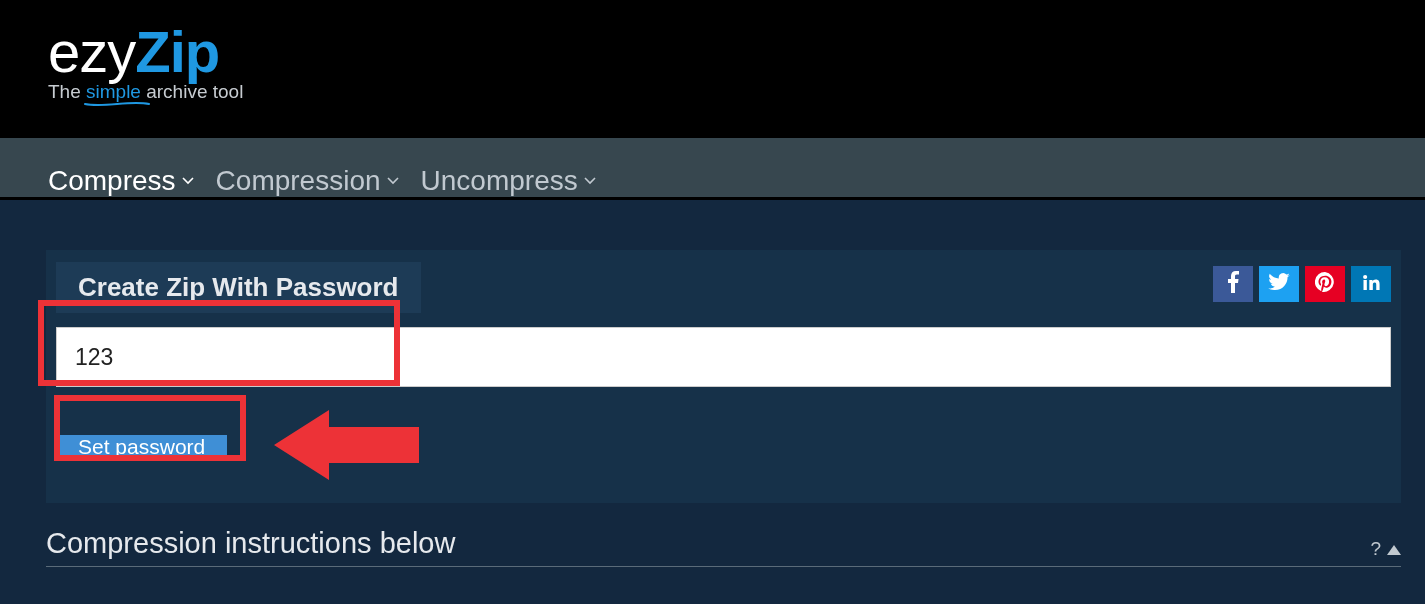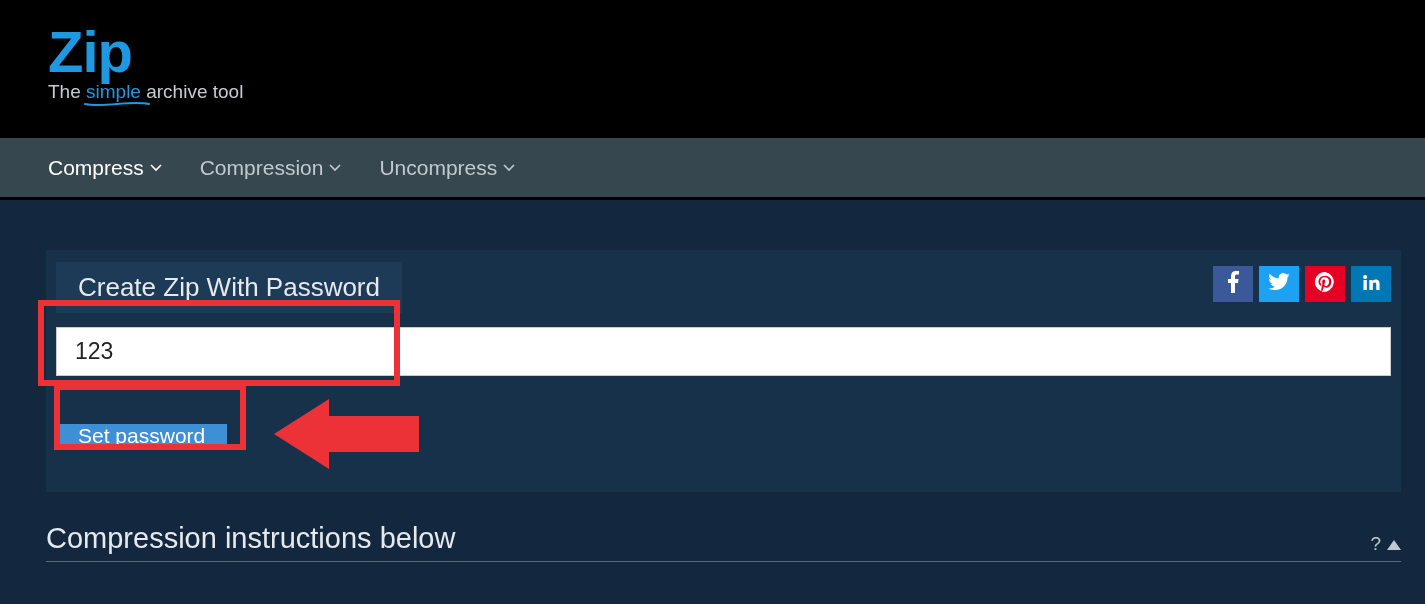--- a/index.html
+++ b/index.html
@@ -4,51 +4,52 @@
 <style>
   * { box-sizing: border-box; margin: 0; padding: 0; }
   html, body { width: 1425px; height: 604px; background: #13283f; font-family: "Segoe UI", Arial, sans-serif; color: #d7dde4; overflow: hidden; }
   .header-black { background: #000; height: 138px; padding-left: 48px; padding-top: 18px; }
   .logo { display: flex; align-items: baseline; }
   .logo-ezy { color: #fff; font-size: 58px; font-weight: 400; letter-spacing: -1px; }
   .logo-zip { color: #1f98e2; font-size: 58px; font-weight: 700; letter-spacing: -1px; }
   .tagline { color: #c7ccd1; font-size: 19px; margin-top: -4px; }
   .tagline .simple { color: #1f98e2; position: relative; margin-top: 32px; }
   .tagline .simple svg.underline { position: absolute; left: -2px; bottom: -6px; width: 66px; height: 8px; }
-  .navbar { background: #37474f; height: 62px; display: flex; align-items: center; padding-left: 48px; gap: 38px; font-size: 21px; border-bottom: 3px solid #000; }
+  .navbar { background: #37474f; height: 62px; display: flex; align-items: flex-end; padding-left: 48px; gap: 22px; font-size: 28px; border-bottom: 3px solid #000; }
   .nav-item { display: flex; align-items: center; gap: 6px; cursor: pointer; color: #c1c9d0; }
   .nav-item.active { color: #fff; }
   .caret { display: inline-block; }
   .caret svg { display: block; }
   .content { padding: 50px 24px 0 46px; }
   .card { background: #163149; padding: 0 0 14px 0; position: relative; }
   .card-head { display: flex; justify-content: space-between; align-items: flex-start; padding: 12px 10px 0 0; }
-  .card-title { background: #1d3b56; padding: 10px 22px; font-size: 26px; color: #e6e9ed; font-weight: 400; margin-left: 10px; }
+  .card-title { background: #1d3b56; padding: 10px 22px; font-size: 26px; color: #e6e9ed; font-weight: 700; margin-left: 10px; }
   .socials { display: flex; gap: 6px; padding-top: 4px; }
   .social { width: 40px; height: 36px; display: flex; align-items: center; justify-content: center; cursor: pointer; }
   .fb { background: #3b5998; }
   .tw { background: #1da1f2; }
   .pin { background: #e60023; }
   .li { background: #0077b5; }
   .input-wrap { margin: 14px 10px 0 10px; position: relative; }
-  .pw-input { width: 100%; height: 49px; font-size: 23px; padding: 0 18px; border: 1px solid #ccc; background: #fff; color: #222; }
+  .pw-input { width: 100%; height: 60px; font-size: 23px; padding: 0 18px; border: 1px solid #ccc; background: #fff; color: #222; }
   .highlight-input { position: absolute; border: 6px solid #ed3237; pointer-events: none; background: transparent; }
   .btn-row { margin: 18px 0 0 10px; display: flex; align-items: center; position: relative; }
   .btn { background: #3f8fd6; color: #fff; font-size: 21px; padding: 0 22px; border: none; cursor: pointer; }
   .highlight-btn { position: absolute; border: 6px solid #ed3237; pointer-events: none; }
   .arrow-wrap { margin-left: 42px; }
-  .instructions { margin-top: 30px; display: flex; justify-content: space-between; align-items: flex-end; border-bottom: 1px solid #5a6b79; padding-bottom: 6px; }
+  .instructions { margin-top: 24px; display: flex; justify-content: space-between; align-items: flex-end; border-bottom: 1px solid #5a6b79; padding-bottom: 6px; }
   .instructions-title { font-size: 29px; color: #e6e9ed; font-weight: 400; }
   .instructions-toggle { display: flex; align-items: center; gap: 6px; font-size: 19px; color: #c1c9d0; cursor: pointer; }
 </style>
 </head>
 <body>
 
 <div class="header-black">
   <div class="logo">
+    <span class="logo-ezy">ezy</span>
       <span class="logo-zip">Zip</span>
   </div>
   <div class="tagline">
     <span>The </span><span class="simple"><span>simple</span><svg class="underline" viewBox="0 0 66 8">
           <path d="M1 4 C 20 8, 46 0, 65 4" stroke="#1f98e2" stroke-width="2" fill="none" stroke-linecap="round"></path>
         </svg></span><span> archive tool</span>
   </div>
 </div>
 
 <div class="navbar">

